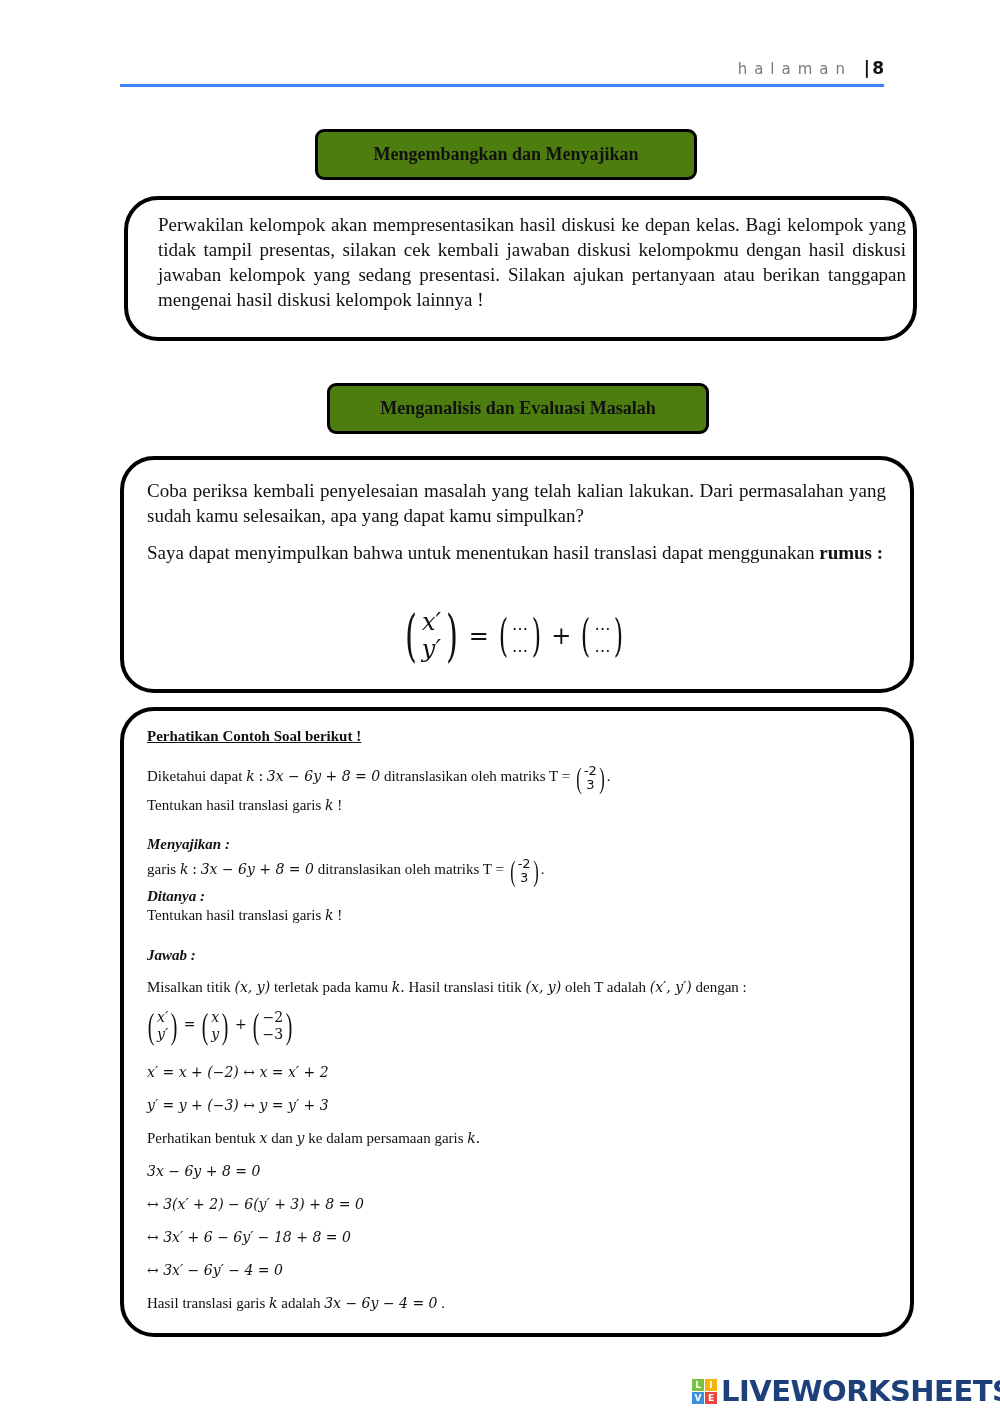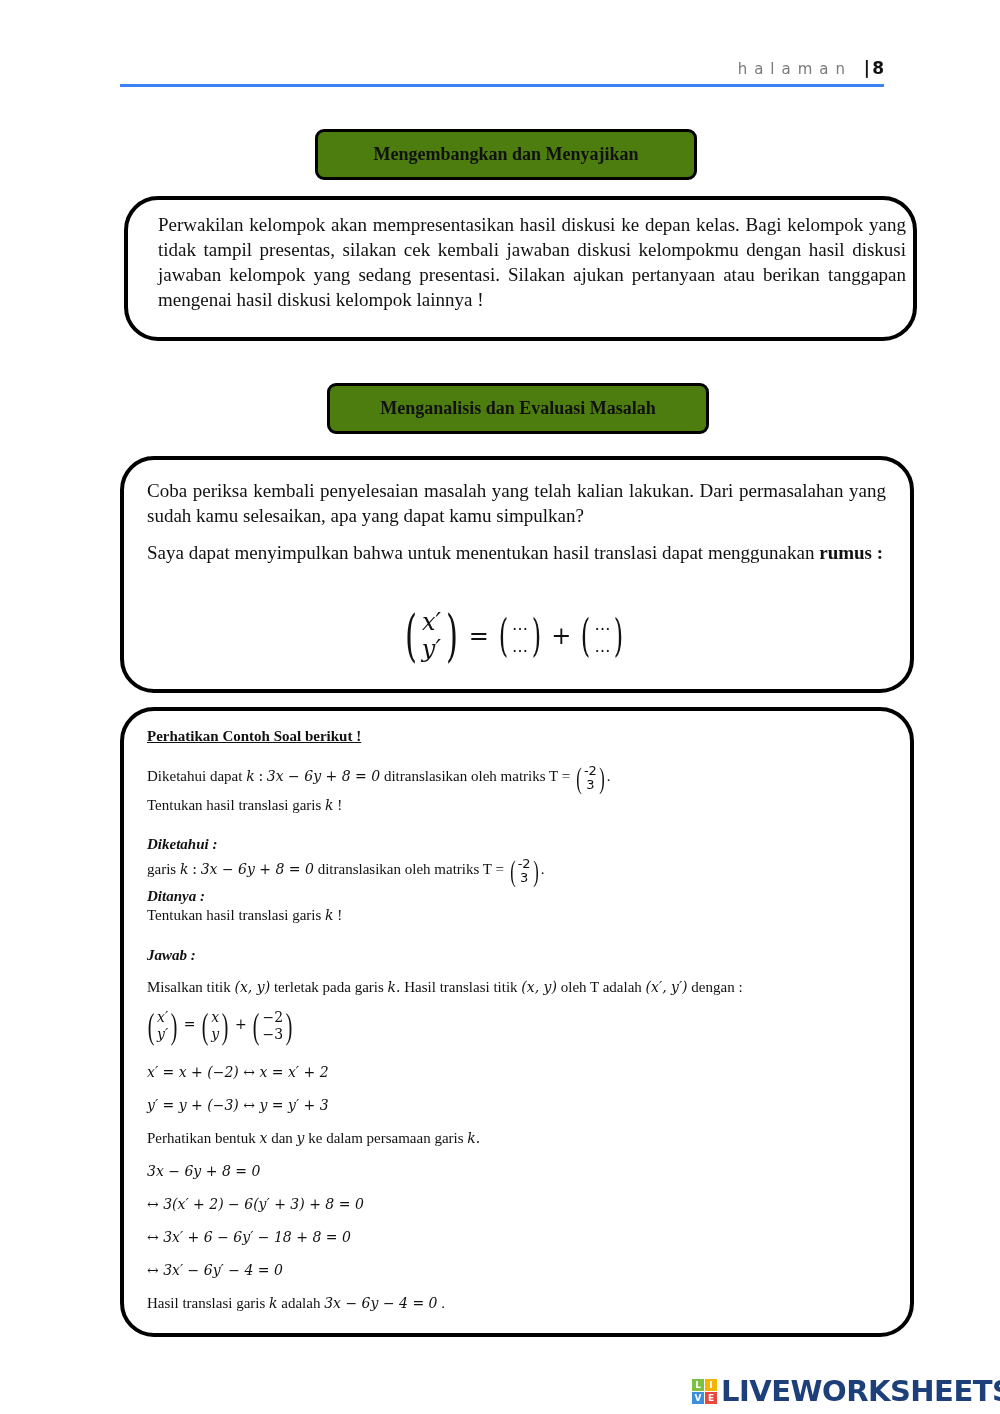--- a/index.html
+++ b/index.html
@@ -128,21 +128,21 @@
       </span>
       <span class="sp">)</span>
   </span><span>.</span>
 </div>
 <div class="abs ex" style="left:147px; top:795px;">
   <span>Tentukan hasil translasi garis</span>
   <span class="mi">k</span>
   <span>!</span>
 </div>
 
-<div class="abs ex bi" style="left:147px; top:834px;">Diketahui :</div>
+<div class="abs ex bi" style="left:147px; top:834px;">Menyajikan :</div>
 <div class="abs ex" style="left:147px; top:856px;">
   <span>garis</span>
   <span class="mi">k</span>
   <span class="m">:</span>
   <span class="mi">3x − 6y + 8 = 0</span>
   <span>ditranslasikan oleh matriks T =</span>
   <span class="small-vec">
     <span class="sp">(</span>
       <span class="st">
         <span>-2</span>
@@ -157,21 +157,21 @@
   <span>Tentukan hasil translasi garis</span>
   <span class="mi">k</span>
   <span>!</span>
 </div>
 
 <div class="abs ex bi" style="left:147px; top:945px;">Jawab :</div>
 
 <div class="abs ex" style="left:147px; top:977px; white-space:nowrap;">
   <span>Misalkan titik</span>
   <span class="mi">(x, y)</span>
-  <span>terletak pada garis</span>
+  <span>terletak pada kamu</span>
   <span class="mi">k.</span>
   <span>Hasil translasi titik</span>
   <span class="mi">(x, y)</span>
   <span>oleh T adalah</span>
   <span class="mi">(x′, y′)</span>
   <span>dengan :</span>
 </div>
 
 <div class="abs ex" style="left:145px; top:1008px;">
   <span class="matvec">

